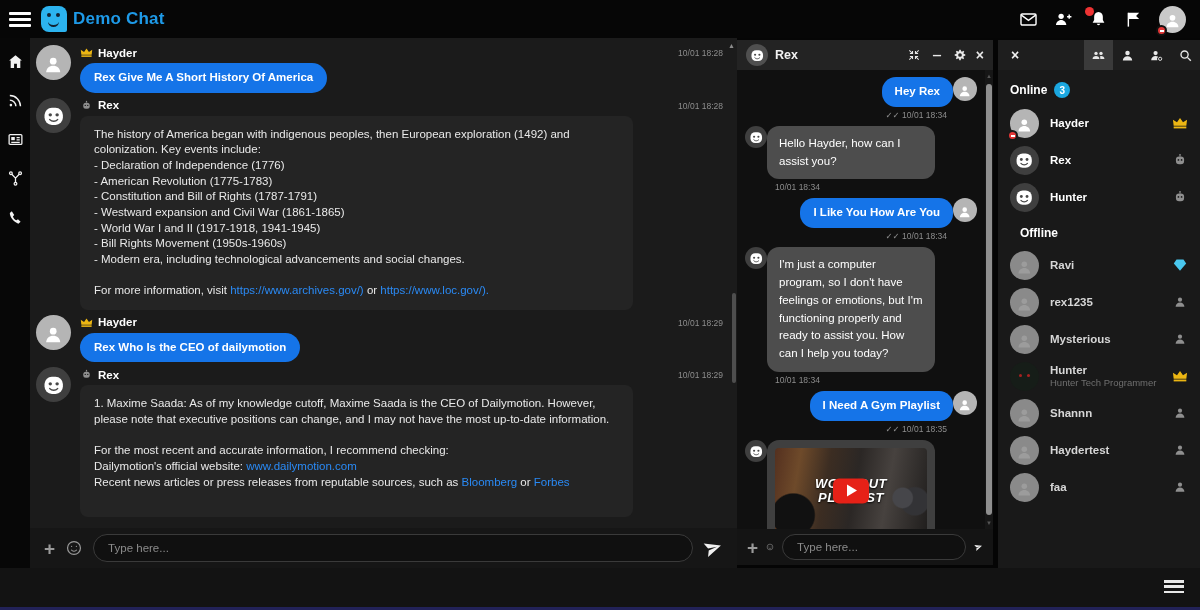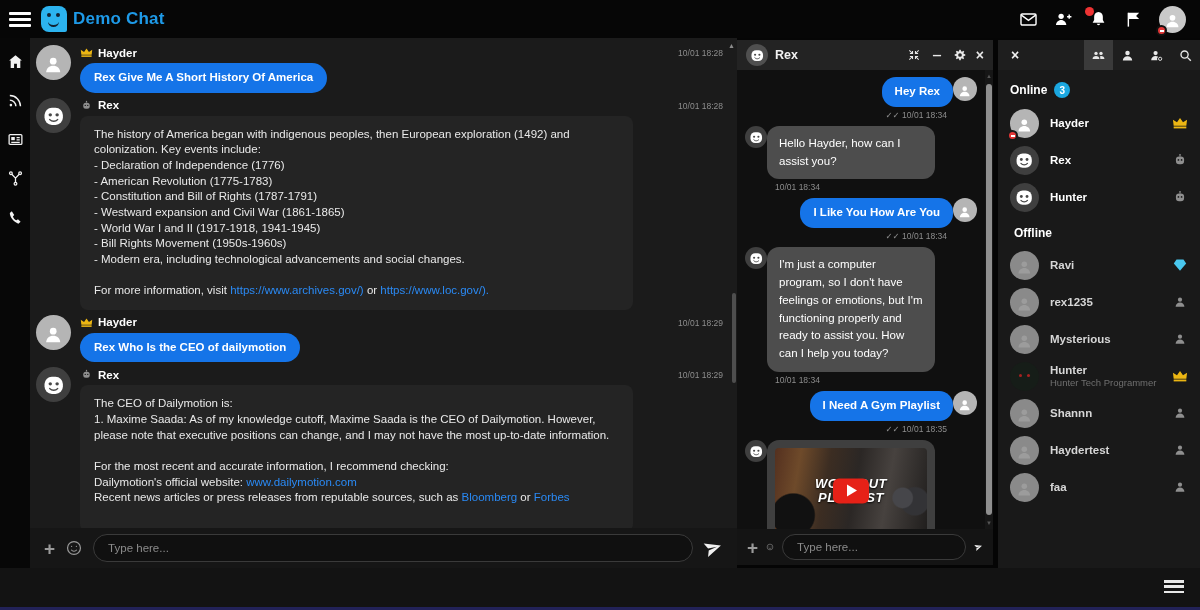--- a/index.html
+++ b/index.html
@@ -110,21 +110,21 @@
   .rs-close{width:34px;display:flex;align-items:center;justify-content:center;font-size:14px;
     font-weight:bold;color:#f0f0f0;cursor:pointer}
   .rs-tabs{margin-left:auto;display:flex}
   .rs-tab{width:29px;display:flex;align-items:center;justify-content:center;cursor:pointer;color:#e8e8e8}
   .rs-tab.active{background:#3a3a3a}
   .rs-tab .ic{width:15px;height:15px}
   .rs-body{padding:12px 12px 0 12px}
   .section-label{display:flex;align-items:center;gap:7px;font-size:12px;font-weight:bold;color:#fff;margin-bottom:10px}
   .online-badge{width:16px;height:16px;border-radius:50%;background:#1ba7e0;color:#fff;font-size:10px;
     font-weight:bold;display:flex;align-items:center;justify-content:center}
-  .offline-label{margin:14px 4px 10px}
+  .offline-label{margin:14px 10px 10px}
   .user-row{display:flex;align-items:center;margin-bottom:7px;height:30px;cursor:pointer}
   .u-avatar{flex:0 0 29px;width:29px;height:29px}
   .u-name-wrap{margin-left:11px;min-width:0}
   .u-name{font-size:11.5px;font-weight:bold;color:#fff}
   .u-sub{font-size:9.5px;color:#6f6f6f;margin-top:1px}
   .u-badge{margin-left:auto;width:16px;height:14px;color:#8f8f8f}
   .offline .u-name{color:#d6d6d6}
 
   
   .bg-light{background:#b5b5b5}
@@ -335,21 +335,20 @@
                 <circle cx="12" cy="3" r="1.5"></circle>
                 <rect x="11.3" y="4" width="1.4" height="2.2"></rect>
                 <rect x="5" y="6.2" width="14" height="13" rx="5.5"></rect>
                 <circle cx="9.3" cy="11.8" r="1.5" fill="#1b1b1b"></circle>
                 <circle cx="14.7" cy="11.8" r="1.5" fill="#1b1b1b"></circle>
               </svg>
             </span>
             <span class="sender-name">Rex</span>
           </div>
           <div class="bubble-dark">
-            <div class="line"><span>The CEO of Dailymotion is:</span></div>
             <div class="line"><span>1. Maxime Saada: As of my knowledge cutoff, Maxime Saada is the CEO of Dailymotion. However, please note that executive positions can change, and I may not have the most up-to-date information.</span></div>
             <div class="line">&nbsp;</div>
             <div class="line"><span>For the most recent and accurate information, I recommend checking:</span></div>
             <div class="line"><span> Dailymotion's official website: </span><a class="msg-link">www.dailymotion.com</a></div>
             <div class="line"><span> Recent news articles or press releases from reputable sources, such as </span><a class="msg-link">Bloomberg</a><span> or </span><a class="msg-link">Forbes</a></div>
             <div class="line">&nbsp;</div>
           </div>
         </div>
         <span class="msg-time">10/01 18:29</span>
       </div>

